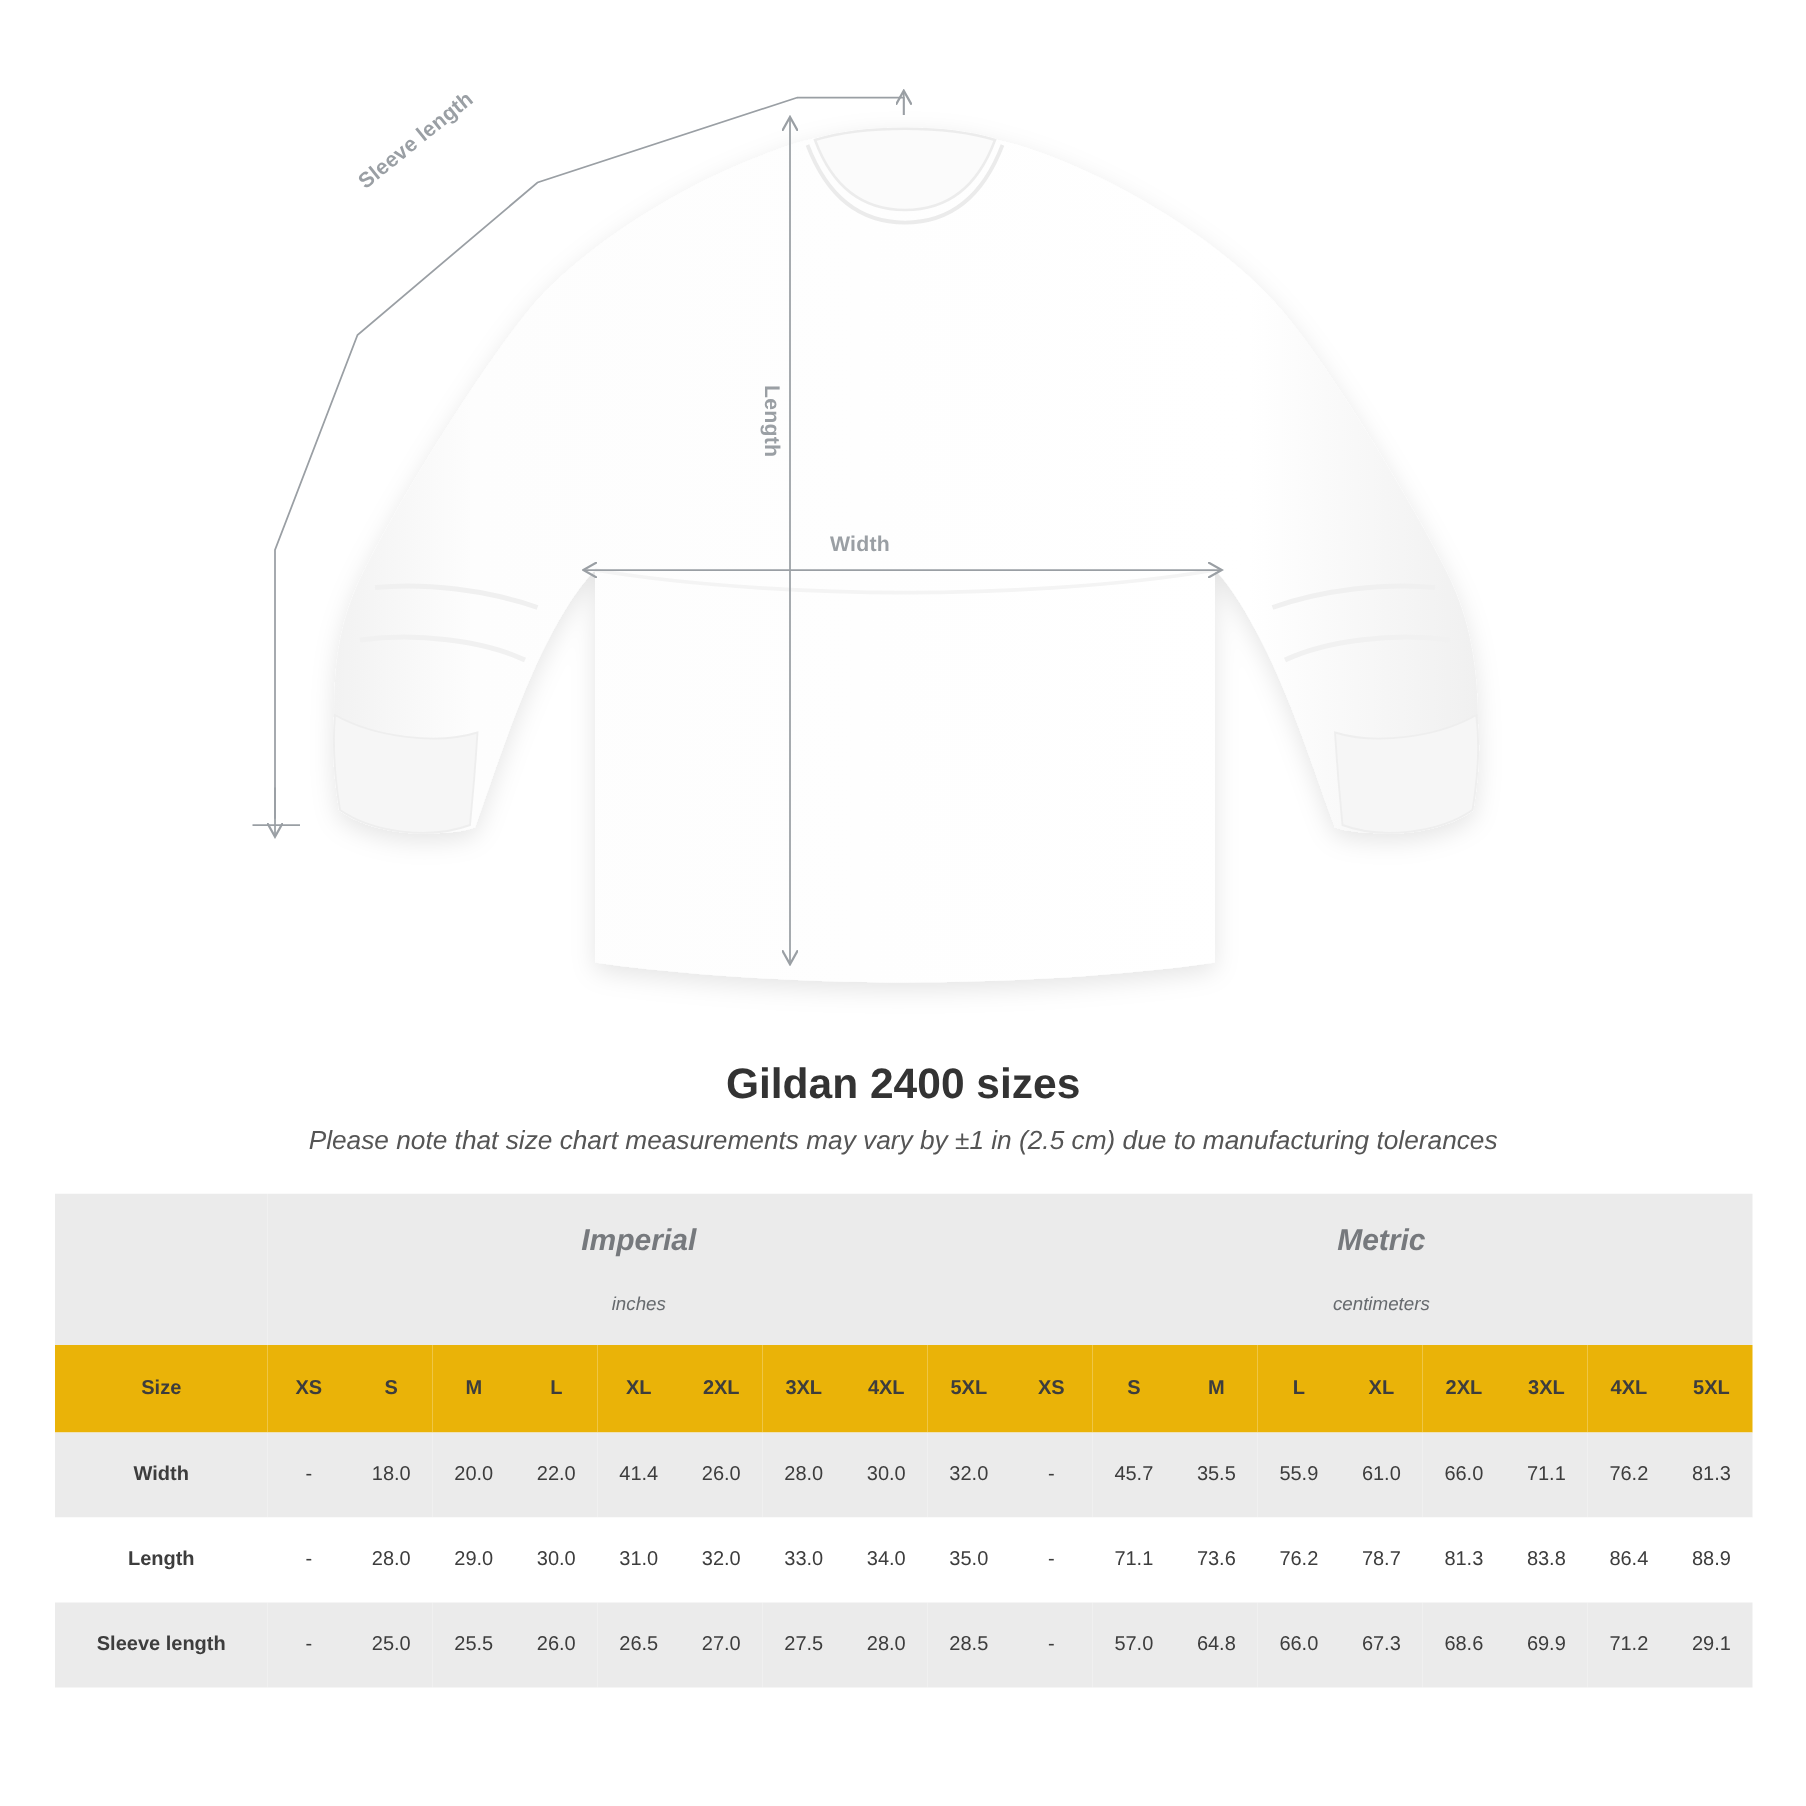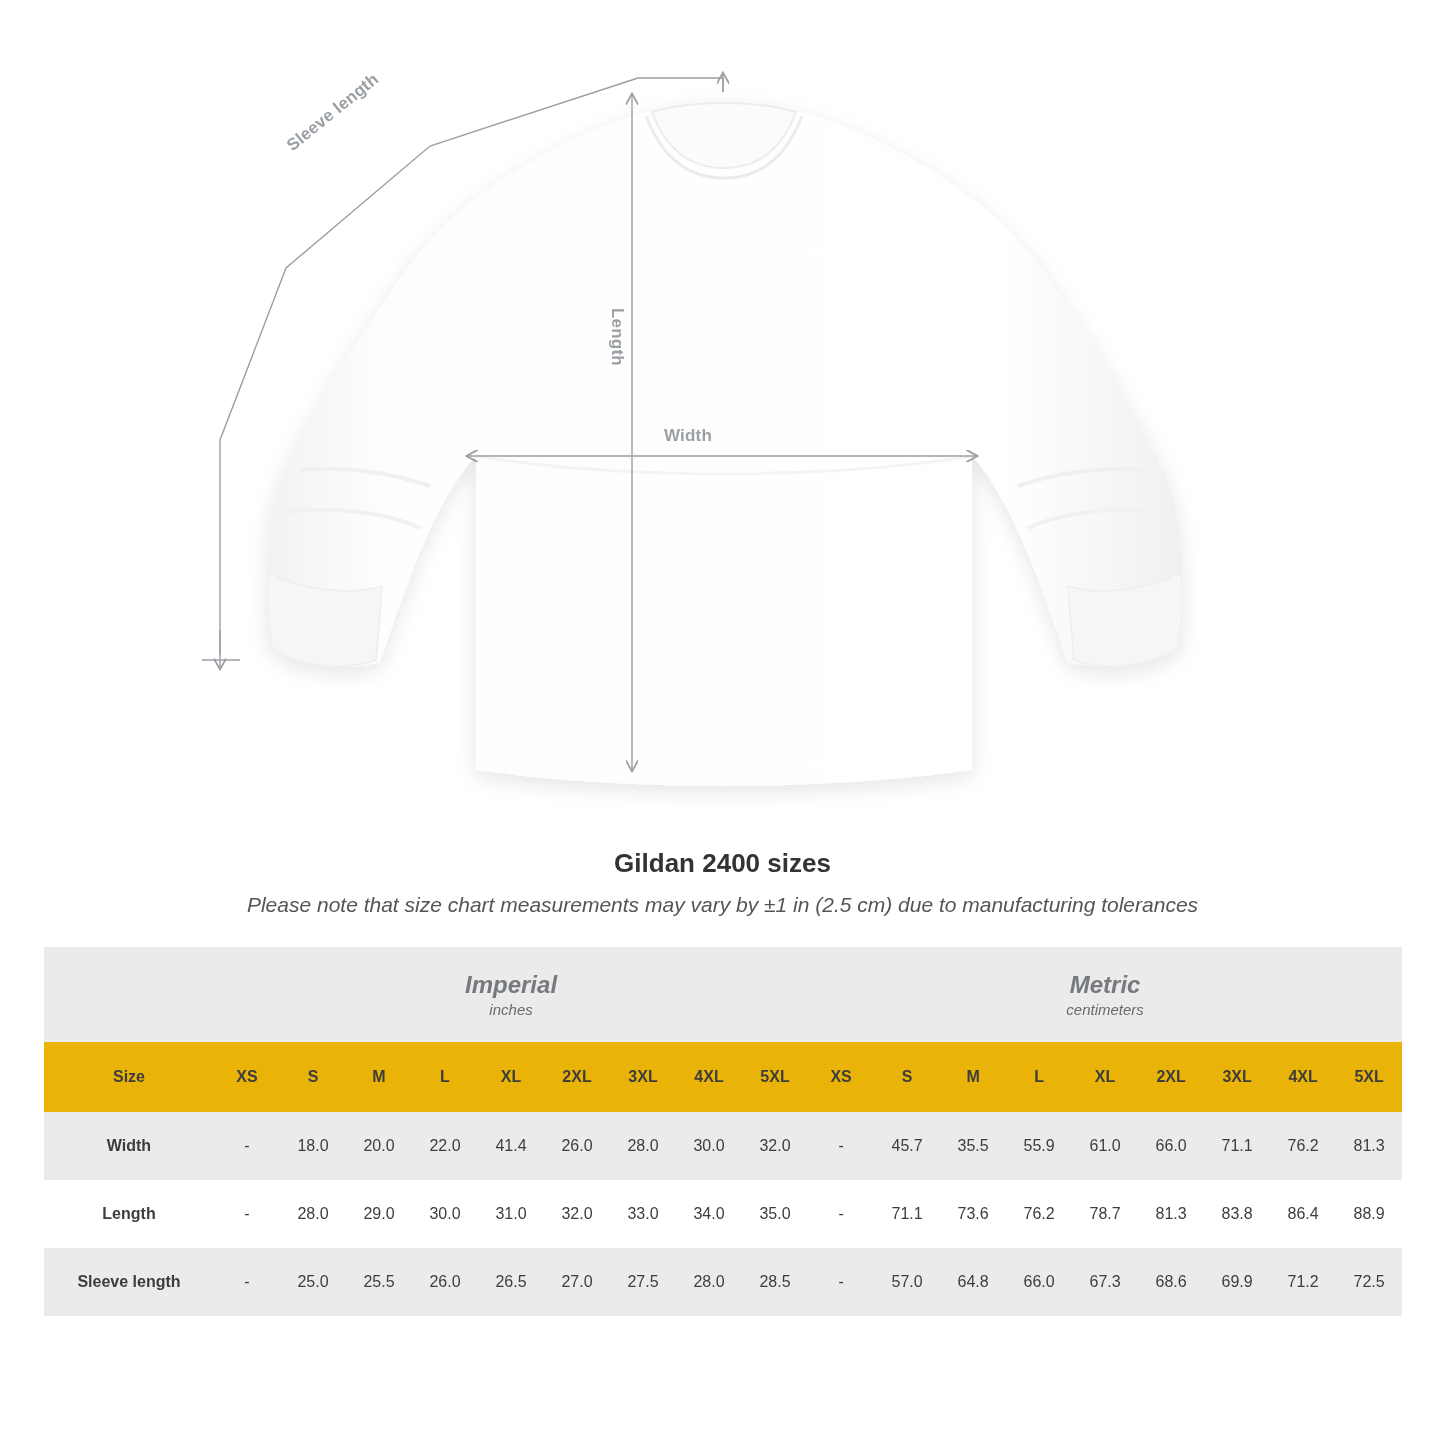--- a/index.html
+++ b/index.html
@@ -60,21 +60,21 @@
     transform-origin: left top;
     white-space: nowrap;
   }
 
   
   .title-block {
     text-align: center;
     margin-top: 18px;
   }
   .chart-title {
-    font-size: 26px;
+    font-size: 34px;
     font-weight: bold;
     color: #333333;
     margin: 0 0 14px 0;
   }
   .chart-note {
     font-size: 21px;
     font-style: italic;
     color: #555555;
     margin: 0;
   }
@@ -104,20 +104,21 @@
     font-size: 24px;
     font-weight: bold;
     font-style: italic;
     color: #76797d;
     line-height: 1.35;
   }
   .unit-sub {
     font-size: 15px;
     font-style: italic;
     color: #666a6e;
+    margin-top: 26px;
   }
 
   .head-row td {
     background: #eab308;
     padding: 26px 0 26px 0;
     font-weight: bold;
     font-size: 16px;
     color: #3d3d3d;
   }
   .row-label {
@@ -347,19 +348,19 @@
           <td>28.0</td>
           <td>28.5</td>
           <td>-</td>
           <td>57.0</td>
           <td>64.8</td>
           <td>66.0</td>
           <td>67.3</td>
           <td>68.6</td>
           <td>69.9</td>
           <td>71.2</td>
-          <td>72.5</td>
+          <td>29.1</td>
         </tr>
       </tbody>
     </table>
   </div>
 
 </div>
 
 </body></html>

